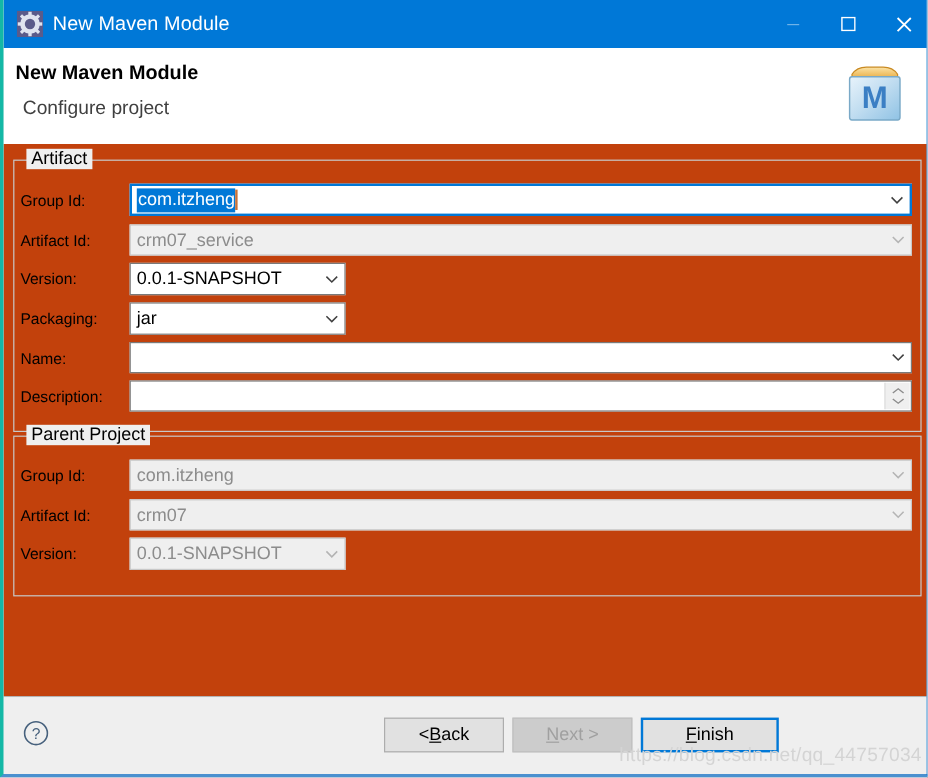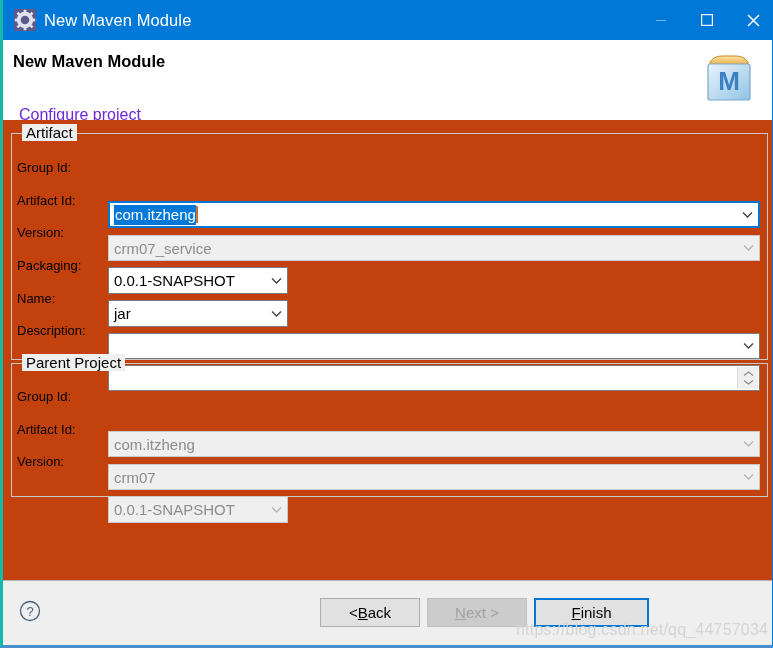--- a/index.html
+++ b/index.html
@@ -73,22 +73,21 @@
     position: absolute;
     left: 10px; top: 12px;
     font-size: 16.5px;
     font-weight: bold;
     color: #000000;
   }
   .header-sub {
     position: absolute;
     left: 16px; top: 42px;
     font-size: 16px;
-    color: #6d28d9;
-    margin-top: 24px;
+    color: #404040;
   }
   .header-sep {
     position: absolute;
     left: 0; top: 119px;
     width: 773px;
     height: 1px;
     background: #b4b4b4;
   }
   .maven-logo {
     position: absolute;
@@ -134,21 +133,20 @@
     box-sizing: border-box;
     background: #ffffff;
     border: 1px solid #7a7a7a;
     font-size: 15px;
     color: #000000;
     padding: 0 0 0 5px;
     display: flex;
     align-items: center;
     overflow: hidden;
     white-space: nowrap;
-    margin-top: 48px;
   }
   .field.disabled {
     background: #efefef;
     border: 1px solid #c8c8c8;
     color: #8c8c8c;
   }
   .field.focused {
     border: 2px solid #0078d7;
     padding-left: 4px;
   }

